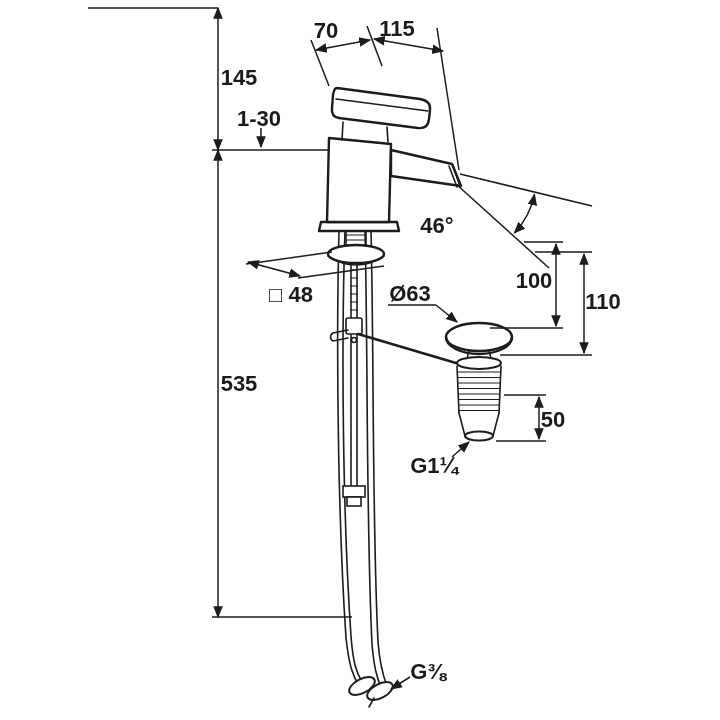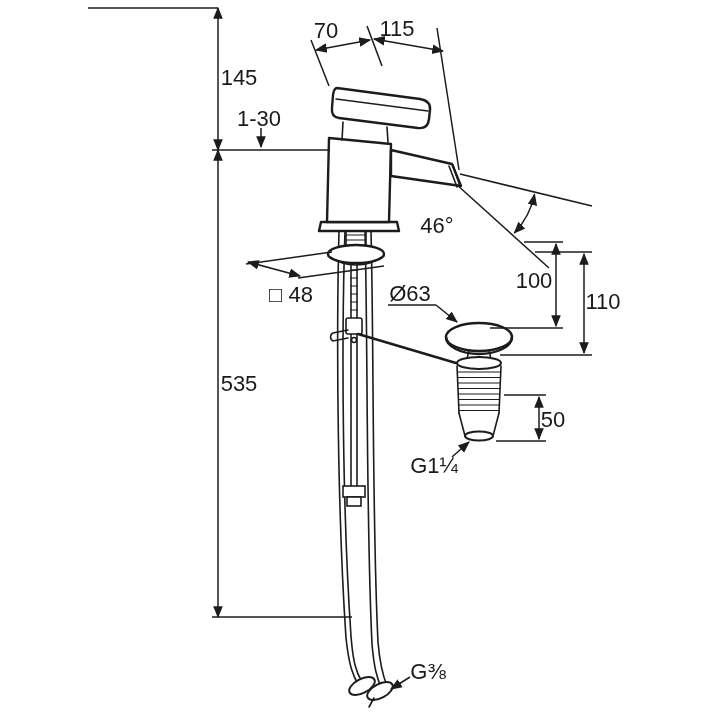--- a/index.html
+++ b/index.html
@@ -2,20 +2,21 @@
 <html><head>
 <meta charset="utf-8">
 <style>
   html,body{margin:0;padding:0;background:#fff;}
   .canvas{
     position:relative;
     width:720px;height:720px;
     background:#fff;
     font-family:"Liberation Sans","DejaVu Sans",sans-serif;
     overflow:hidden;
+    font-weight:bold;
   }
   svg{position:absolute;left:0;top:0;}
   .dim-text{
     font-size:22px;
     fill:#1a1a1a;
     text-anchor:middle;
     font-family:"Liberation Sans","DejaVu Sans",sans-serif;
   }
   .outline{stroke:#1c1c1c;stroke-width:2.4;fill:#fff;stroke-linejoin:round;stroke-linecap:round;}
   .outline-nf{stroke:#1c1c1c;stroke-width:2.4;fill:none;stroke-linejoin:round;stroke-linecap:round;}

